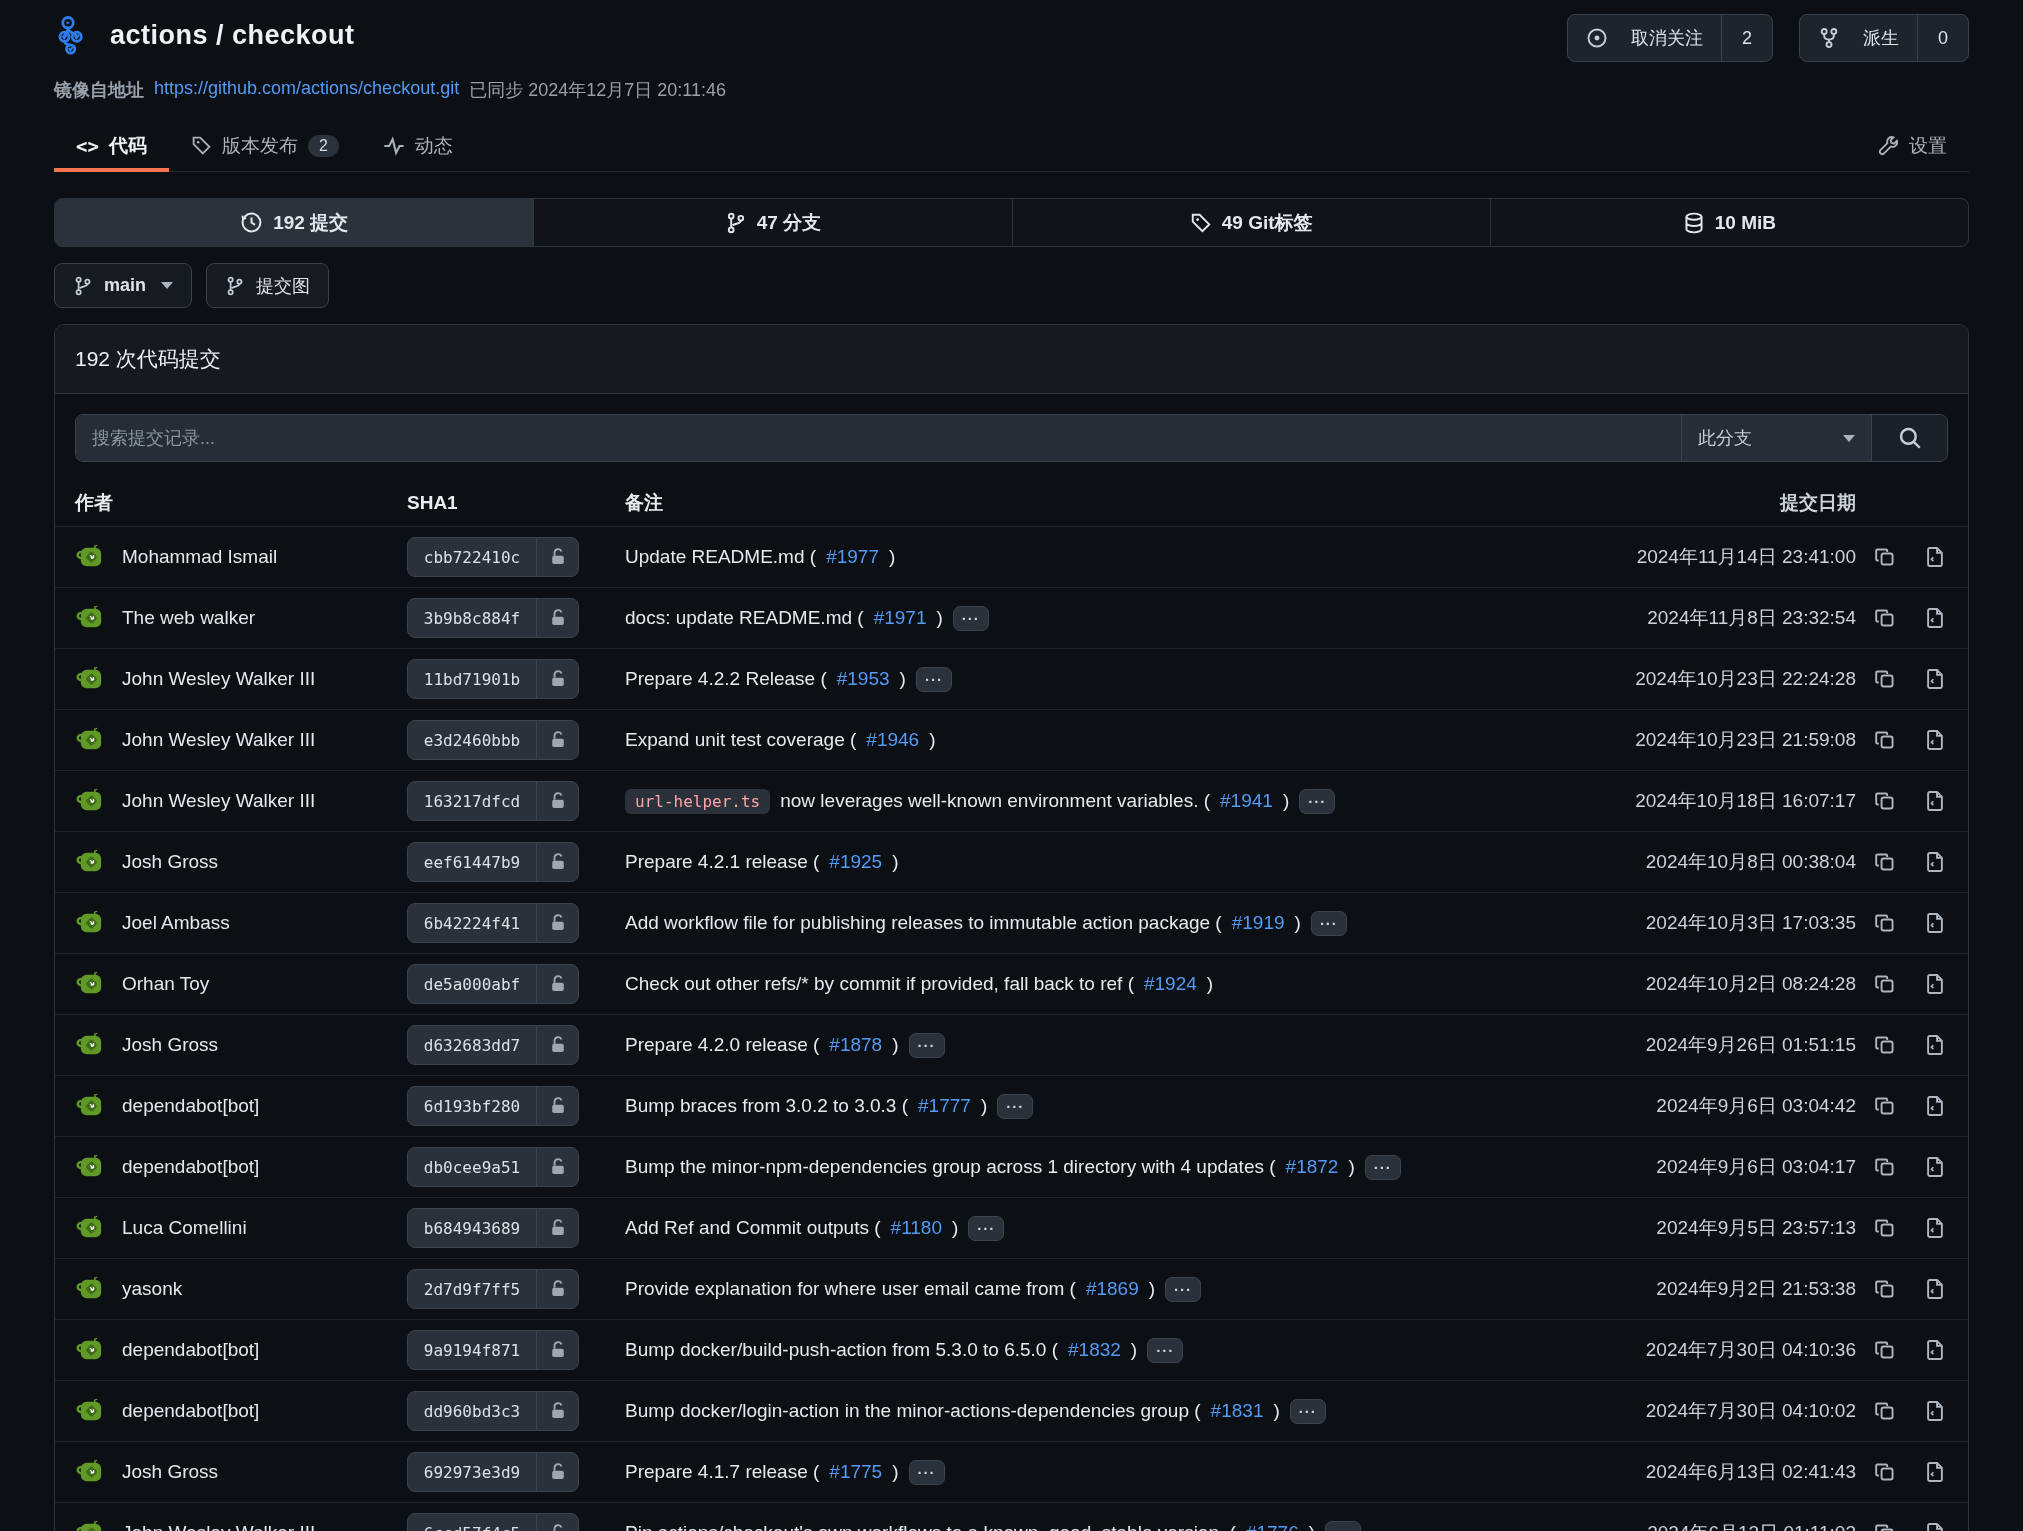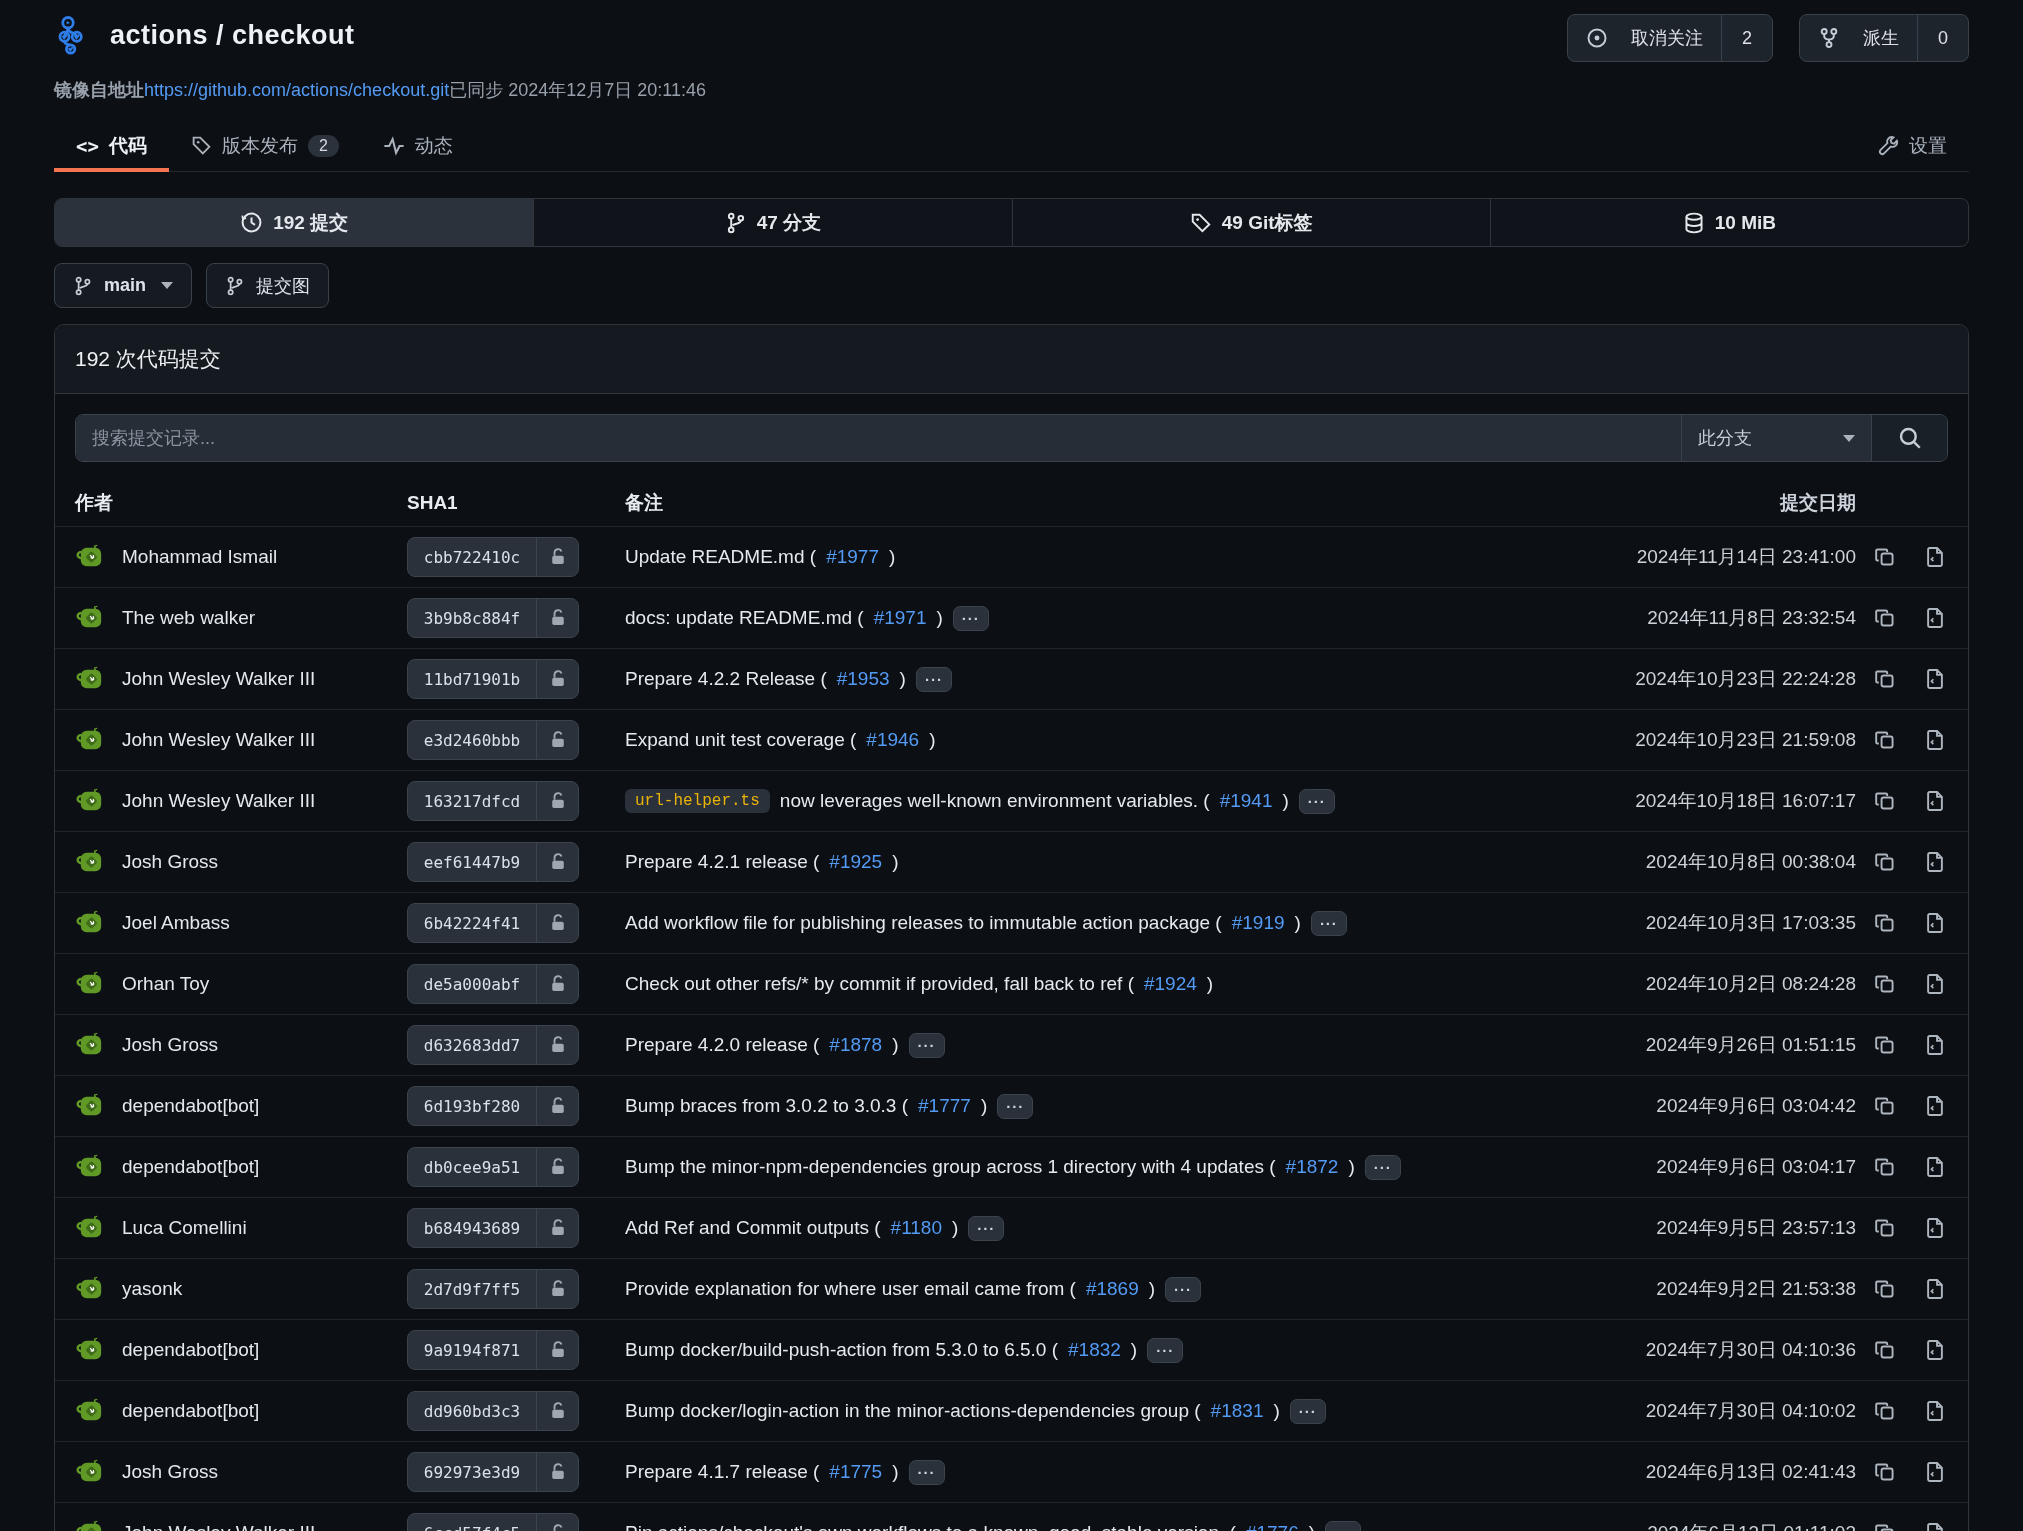--- a/index.html
+++ b/index.html
@@ -33,21 +33,21 @@
 
   
   .repo-header{display:flex;align-items:flex-start;justify-content:space-between;padding-top:14px;}
   .repo-title-wrap{display:flex;align-items:center;gap:14px;}
   .repo-title{font-size:27px;font-weight:bold;color:#eef2f6;letter-spacing:.5px;}
   .hdr-buttons{display:flex;gap:26px;}
   .hdr-btn{display:flex;align-items:stretch;background:var(--btn-bg);border:1px solid var(--btn-border);border-radius:8px;overflow:hidden;height:48px;cursor:pointer;}
   .hdr-btn .lbl{display:flex;align-items:center;gap:23px;padding:0 18px;font-size:18px;color:#dde2e8;}
   .hdr-btn .cnt{display:flex;align-items:center;padding:0 20px;border-left:1px solid var(--btn-border);font-size:18px;color:#dde2e8;}
 
-  .mirror-line{margin-top:16px;font-size:18px;color:var(--muted);display:flex;align-items:center;}
+  .mirror-line{margin-top:16px;font-size:18px;color:var(--muted);display:flex;gap:10px;}
   .mirror-line a{color:var(--link);text-decoration:none;}
 
   
   .tabs{margin-top:18px;display:flex;align-items:stretch;border-bottom:1px solid #232931;height:52px;position:relative;}
   .tab{display:flex;align-items:center;gap:10px;padding:0 22px;color:#aab2bc;font-size:19px;cursor:pointer;position:relative;}
   .tab.active{color:#eef2f6;font-weight:bold;}
   .tab.active::after{content:"";position:absolute;left:0;right:0;bottom:-1px;height:4px;background:var(--accent);}
   .tab .badge{background:#2b323b;border-radius:12px;padding:2px 11px;font-size:16px;color:#d6dbe1;font-weight:normal;}
   .tab-spacer{flex:1;}
   .tab-code-glyph{font-family:"DejaVu Sans Mono",monospace;font-weight:bold;font-size:19px;}
@@ -80,21 +80,21 @@
   .t-head .c-author{padding-left:20px;}
   .t-head .c-date{text-align:right;}
   .commit-row{height:61px;border-top:1px solid var(--row-border);}
   .c-author{padding-left:20px;display:flex;align-items:center;gap:16px;overflow:hidden;white-space:nowrap;}
   .author-name{color:#e4e9ee;font-size:19px;cursor:pointer;}
   .sha-btn{display:inline-flex;align-items:center;background:var(--chip-bg);border:1px solid var(--chip-border);border-radius:8px;overflow:hidden;cursor:pointer;width:172px;height:40px;}
   .sha-text{padding:0 12px;font-size:16px;color:#dbe1e8;flex:1;text-align:center;}
   .sha-lock{display:flex;align-items:center;justify-content:center;border-left:1px solid var(--chip-border);width:42px;align-self:stretch;}
   .c-msg{display:flex;align-items:center;gap:10px;white-space:nowrap;overflow:hidden;font-size:19px;color:#e6eaee;}
   .c-msg a{color:var(--link);text-decoration:none;cursor:pointer;}
-  .code-chunk{background:#2b313a;border-radius:6px;padding:3px 10px;font-size:16px;color:#eab308;font-family:Liberation Mono, monospace;}
+  .code-chunk{background:#2b313a;border-radius:6px;padding:3px 10px;font-size:16px;color:#fca5a5;}
   .more-btn{display:inline-flex;align-items:center;justify-content:center;background:#2b313a;border:1px solid #3b434d;border-radius:7px;width:36px;height:25px;color:#cfd5dc;font-weight:bold;letter-spacing:1px;font-size:15px;cursor:pointer;line-height:1;}
   .c-date{text-align:right;font-size:19px;color:#ccd3da;white-space:nowrap;}
   .c-icons{display:flex;align-items:center;justify-content:flex-end;gap:28px;padding-right:22px;}
   .icon-btn{cursor:pointer;display:flex;}
 </style>
 </head>
 <body>
 
 <div class="page">
 

